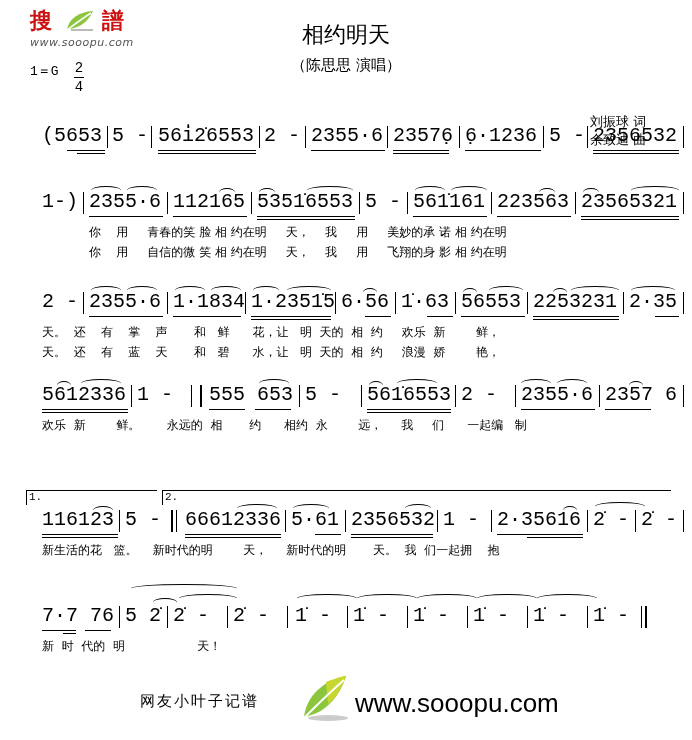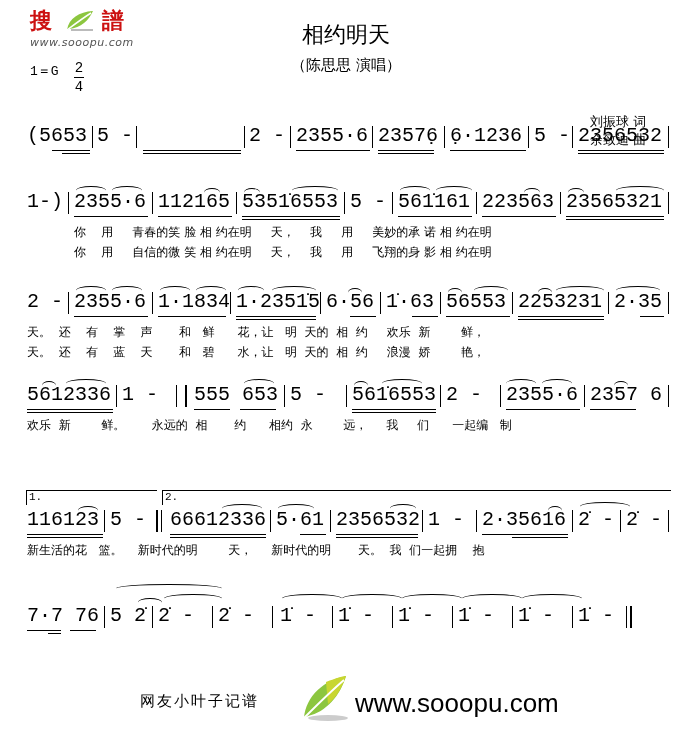--- a/index.html
+++ b/index.html
@@ -11,21 +11,21 @@
              font-family: "DejaVu Sans", sans-serif; line-height: 26px; }
   .logo-leaf { position: absolute; left: 35px; top: 2px; width: 30px; height: 22px; }
   .logo-url { position: absolute; left: 0; top: 28px; font-size: 11px; color: #555; letter-spacing: 0.5px;
               font-family: "DejaVu Sans", sans-serif; font-style: italic; }
   .title { left: 0; width: 692px; top: 20px; text-align: center; font-size: 22px; font-family: "DejaVu Sans", sans-serif; }
   .subtitle { left: 0; width: 692px; top: 56px; text-align: center; font-size: 15px; }
   .key { left: 30px; top: 62px; font-size: 13px; font-family: "Liberation Mono", monospace; }
   .timesig { left: 74px; top: 60px; width: 10px; text-align: center; font-size: 14px; font-family: "Liberation Mono", monospace; line-height: 16px; }
   .timesig .line { display:block; height:1px; background:#000; margin: 1px 0; }
   .credit { left: 590px; font-size: 13px; margin-top: 43px; }
-  .row { position: absolute; left: 0; width: 620px; }
+  .row { position: absolute; left: 15px; width: 620px; }
   .notes { position: absolute; font-family: "Liberation Mono", monospace; font-size: 20px; white-space: pre; line-height: 24px; }
   .bar { position: absolute; width: 1px; background: #000; }
   .lyric { position: absolute; font-size: 12px; white-space: pre; }
   .u1 { position: absolute; height: 1px; background: #000; }
   .arc { position: absolute; border-top: 1px solid #000; border-radius: 50% 50% 0 0; height: 8px; }
   .volta { position: absolute; border-top: 1px solid #000; border-left: 1px solid #000; height: 14px; font-size: 11px; padding-left: 2px; font-family: "Liberation Mono", monospace; }
   .footer-text { left: 140px; top: 692px; font-size: 15px; font-family: "DejaVu Serif", serif; letter-spacing: 2px; }
   .footer-leaf { left: 300px; top: 672px; width: 50px; height: 50px; }
   .footer-url { left: 355px; top: 688px; font-size: 26px; font-family: "Liberation Sans", sans-serif; }
 </style>
@@ -52,20 +52,21 @@
   <span>4</span>
 </div>
 <div class="abs credit" style="top:70px">刘振球 词</div>
 <div class="abs credit" style="top:88px">余致迪 曲</div>
 
 <div class="row" style="top:124px;height:40px">
   <span class="notes" style="left:27px">(5653</span>
   <span class="bar" style="left:92px;top:2px;height:22px"></span>
   <span class="notes" style="left:97px">5 -</span>
   <span class="bar" style="left:136px;top:2px;height:22px"></span>
+  <span class="notes" style="left:143px">56i̇2̇6553</span>
   <span class="bar" style="left:244px;top:2px;height:22px"></span>
   <span class="notes" style="left:249px">2 -</span>
   <span class="bar" style="left:290px;top:2px;height:22px"></span>
   <span class="notes" style="left:296px">2355·6</span>
   <span class="bar" style="left:372px;top:2px;height:22px"></span>
   <span class="notes" style="left:378px">23576̣</span>
   <span class="bar" style="left:444px;top:2px;height:22px"></span>
   <span class="notes" style="left:450px">6̣·1236</span>
   <span class="bar" style="left:528px;top:2px;height:22px"></span>
   <span class="notes" style="left:534px">5 -</span>
@@ -268,20 +269,21 @@
   <span class="arc" style="left:138px;top:-6px;width:24px"></span>
   <span class="arc" style="left:164px;top:-10px;width:58px"></span>
   <span class="arc" style="left:282px;top:-10px;width:60px"></span>
   <span class="arc" style="left:342px;top:-10px;width:60px"></span>
   <span class="arc" style="left:402px;top:-10px;width:60px"></span>
   <span class="arc" style="left:462px;top:-10px;width:60px"></span>
   <span class="arc" style="left:522px;top:-10px;width:60px"></span>
   <span class="u1" style="left:27px;top:26px;width:34px"></span>
   <span class="u1" style="left:48px;top:29px;width:13px"></span>
   <span class="u1" style="left:70px;top:26px;width:26px"></span>
+  <span class="lyric" style="left:27px;top:34px">新  时  代的  明                   天！</span>
 </div>
 
 <div class="abs footer-text">网友小叶子记谱</div>
 <svg class="abs footer-leaf" viewBox="0 0 50 50">
   <path d="M4 46 C6 24, 24 8, 46 4 C40 24, 26 40, 8 44 Z" fill="#8cc63f"></path>
   <path d="M26 10 C36 6, 44 4, 46 4 C42 16, 36 26, 28 32 Z" fill="#c8d630"></path>
   <path d="M4 46 C16 34, 30 20, 44 8" stroke="#fff" stroke-width="2" fill="none"></path>
   <ellipse cx="28" cy="46" rx="20" ry="3" fill="#ccc"></ellipse>
 </svg>
 <div class="abs footer-url">www.sooopu.com</div>

